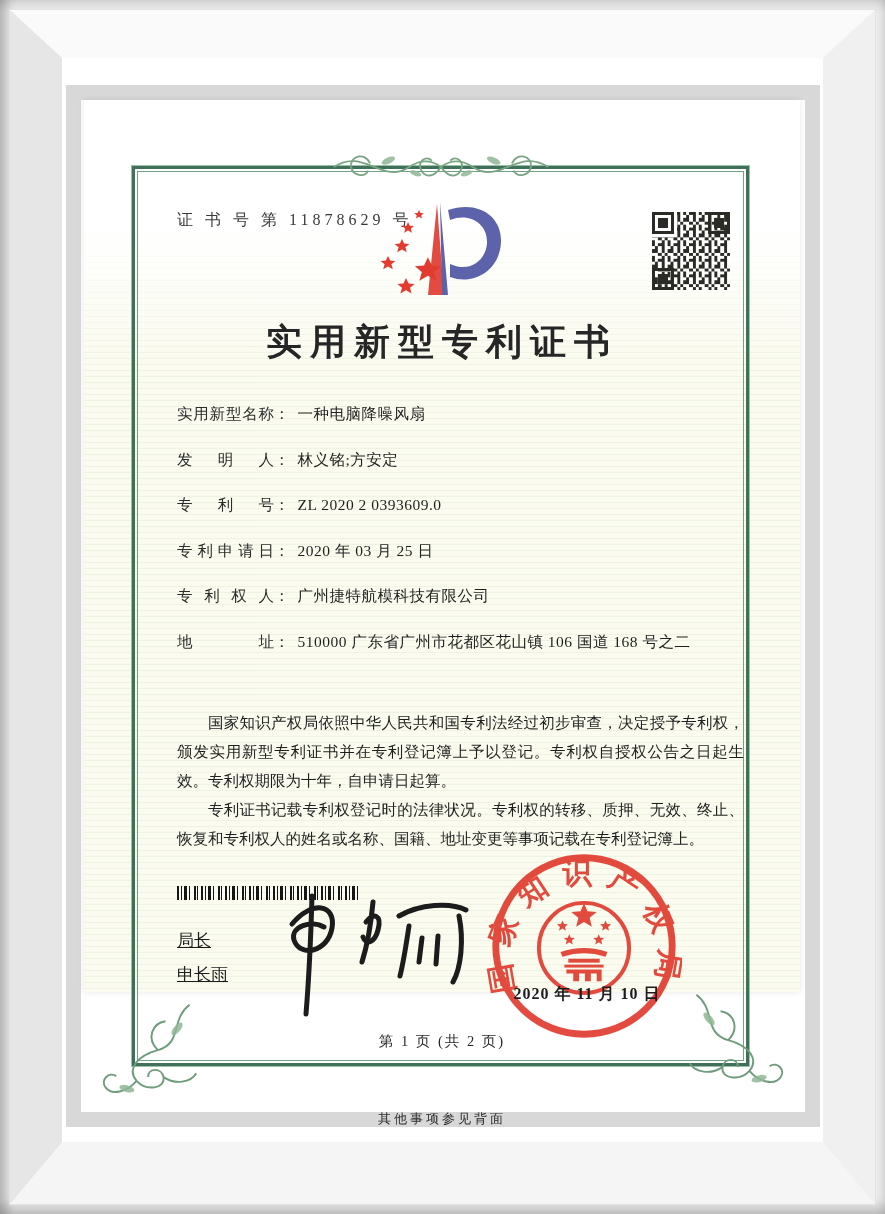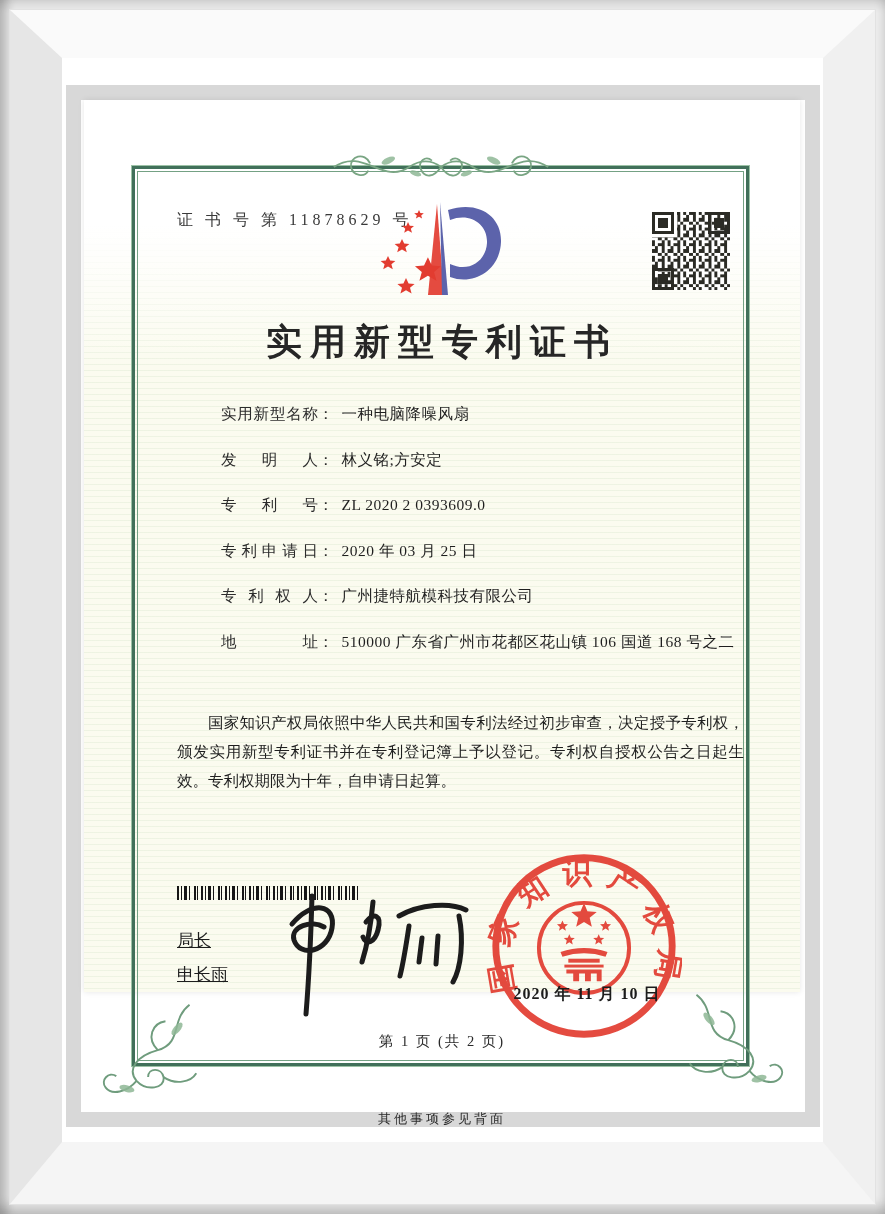--- a/index.html
+++ b/index.html
@@ -47,21 +47,21 @@
 
   .cert-no{position:absolute;left:93px;top:110px;font-size:16px;letter-spacing:4px;color:#3a3a3a;}
   .logo{position:absolute;left:290px;top:98px;}
   .qr{position:absolute;left:568px;top:112px;width:78px;height:78px;}
   .title{
     position:absolute;left:0;top:218px;width:100%;text-align:center;
     font-size:36px;letter-spacing:8px;font-weight:600;color:#262626;
   }
   .fields{position:absolute;left:93px;top:304px;width:570px;font-size:15.5px;}
   .frow{height:45.5px;white-space:nowrap;}
-  .flabel{display:inline-block;width:97px;text-align:justify;text-align-last:justify;color:#2c2c2c;margin-left:44px;}
+  .flabel{display:inline-block;width:97px;text-align:justify;text-align-last:justify;color:#2c2c2c;}
   .fcolon{display:inline-block;margin-right:8px;color:#2c2c2c;}
   .fvalue{letter-spacing:.5px;color:#1f1f1f;text-align:right;}
   .grant-row{height:45.5px;white-space:nowrap;position:relative;}
   .grant-no{position:absolute;left:292px;top:0;}
   .paras{
     position:absolute;left:93px;top:608px;width:567px;
     font-size:15.5px;line-height:29px;text-align:justify;color:#1f1f1f;
   }
   .paras p{margin:0;text-indent:2em;}
   .barcode{
@@ -196,20 +196,21 @@
       <div class="frow">
         <span class="flabel">专利权人</span><span class="fcolon">：</span><span class="fvalue">广州捷特航模科技有限公司</span>
       </div>
       <div class="frow">
         <span class="flabel">地址</span><span class="fcolon">：</span><span class="fvalue">510000 广东省广州市花都区花山镇 106 国道 168 号之二</span>
       </div>
     </div>
 
     <div class="paras">
       <p>国家知识产权局依照中华人民共和国专利法经过初步审查，决定授予专利权，颁发实用新型专利证书并在专利登记簿上予以登记。专利权自授权公告之日起生效。专利权期限为十年，自申请日起算。</p>
+      <p>专利证书记载专利权登记时的法律状况。专利权的转移、质押、无效、终止、恢复和专利权人的姓名或名称、国籍、地址变更等事项记载在专利登记簿上。</p>
     </div>
 
     <div class="barcode"></div>
 
     <div class="signer">
       <div>局长</div>
       <div>申长雨</div>
     </div>
 
     <svg class="signature" width="230" height="140" viewBox="0 0 230 140">

